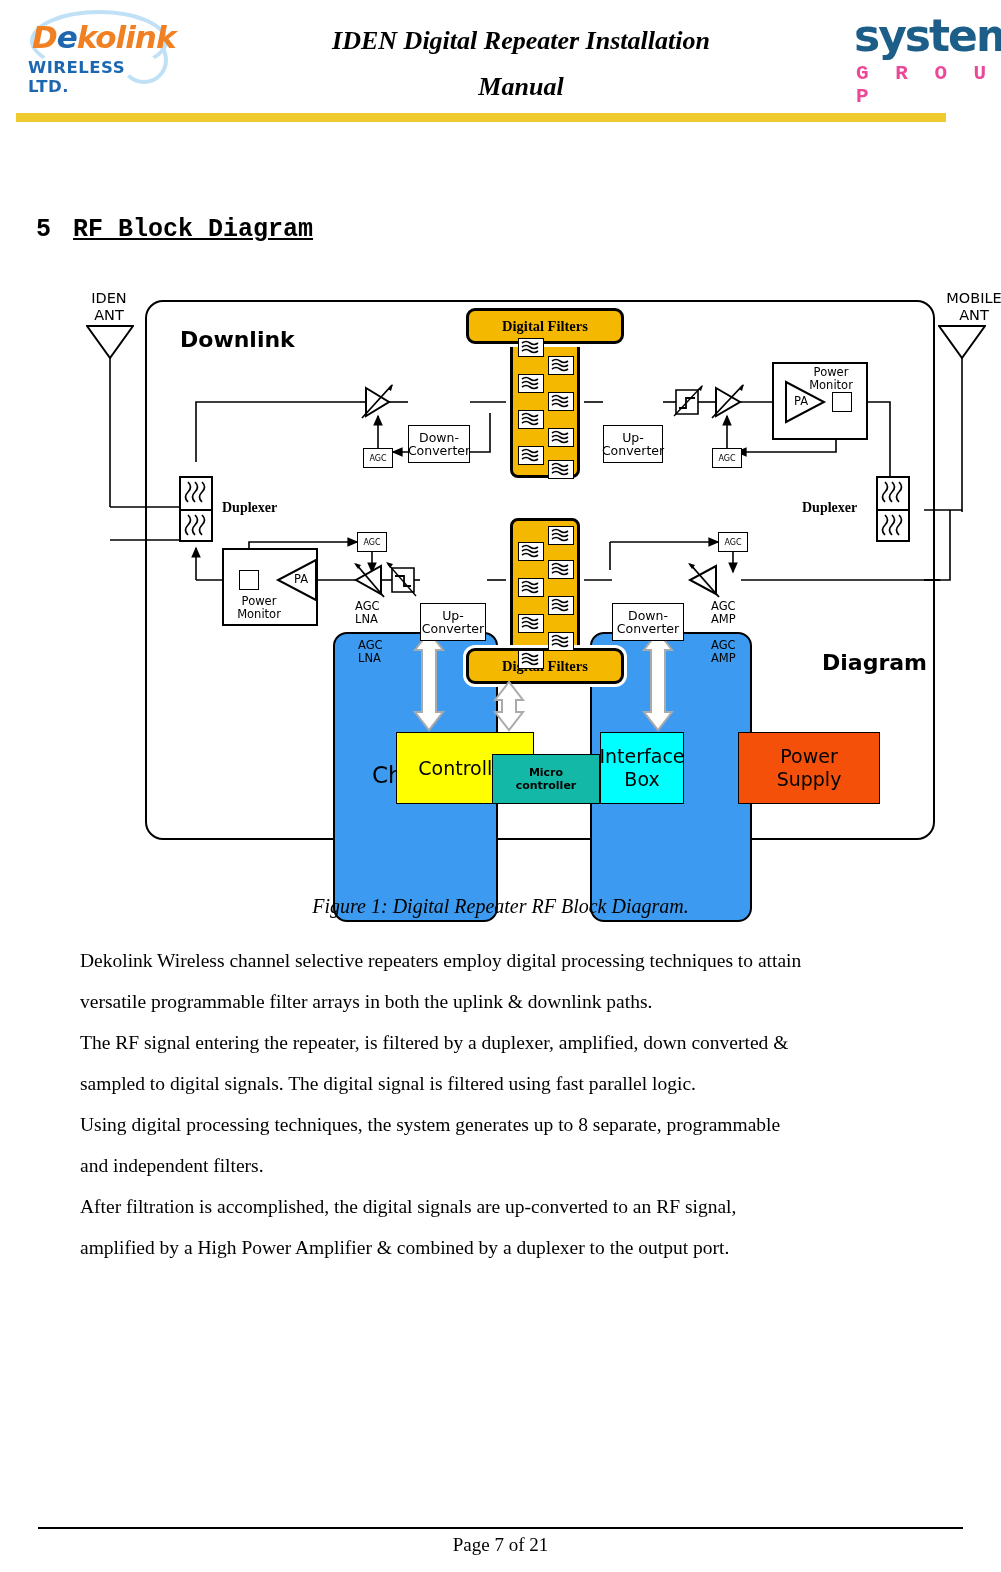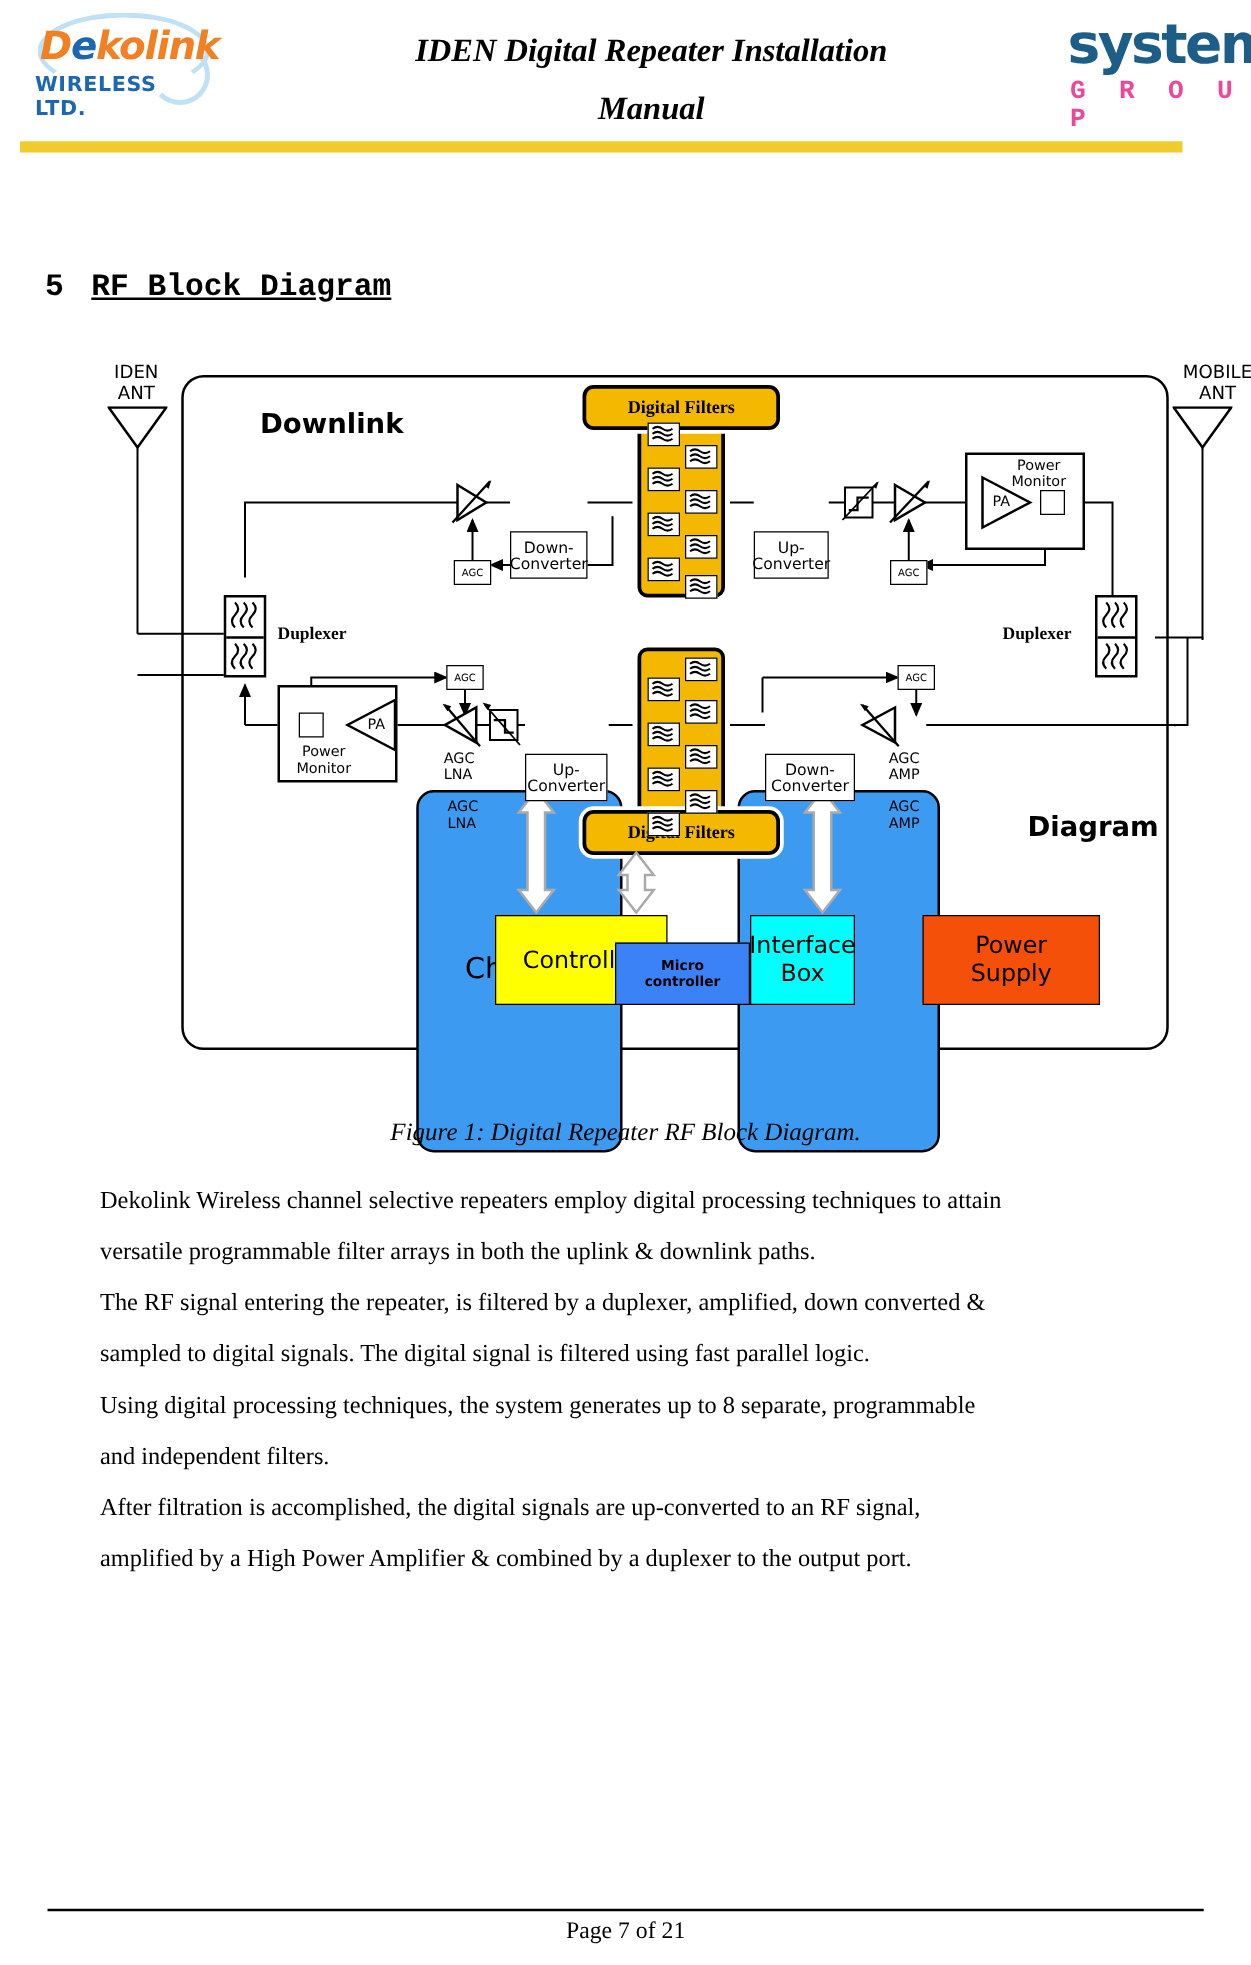--- a/index.html
+++ b/index.html
@@ -92,21 +92,21 @@
     position: absolute; width: 48px; height: 33px;
   }
   .ant-tri svg { display:block; }
 
   .outer-box {
     position: absolute; left: 145px; top: 20px; width: 790px; height: 540px;
     border: 2.5px solid #000; border-radius: 18px; background: #fff;
   }
 
   .lbl-downlink {
-    position: absolute; left: 208px; top: 47px;
+    position: absolute; left: 180px; top: 47px;
     font-family: "DejaVu Sans", sans-serif; font-weight: bold; font-size: 22px;
   }
   .lbl-uplink {
     position: absolute; left: 822px; top: 370px;
     font-family: "DejaVu Sans", sans-serif; font-weight: bold; font-size: 22px;
   }
 
   
   .chan {
     position: absolute; background: #3C9BF0; border: 2.5px solid #000;
@@ -115,21 +115,21 @@
   .chan-dl-l { left: 333px; top: 352px; width: 165px; height: 290px; }
   .chan-dl-r { left: 590px; top: 352px; width: 162px; height: 290px; }
   .lbl-channeler {
     position: absolute; left: 372px; top: 482px;
     font-family: "DejaVu Sans", sans-serif; font-size: 23px; color: #000;
     z-index: 6;
   }
 
   .micro-box {
     position: absolute; left: 492px; top: 474px; width: 108px; height: 50px;
-    background: #3b82f6; border: 1.6px solid #000;
+    background: #14b8a6; border: 1.6px solid #000;
     font-family: "DejaVu Sans", sans-serif; font-weight: bold; font-size: 11px;
     display: flex; align-items: center; justify-content: center; text-align: center;
     line-height: 13px; z-index: 7;
   }
 
   
   .wbox {
     position: absolute; background: #fff; border: 1.6px solid #000;
     font-family: "DejaVu Sans", sans-serif; font-size: 12.5px;
     display: flex; align-items: center; justify-content: center; text-align: center;

